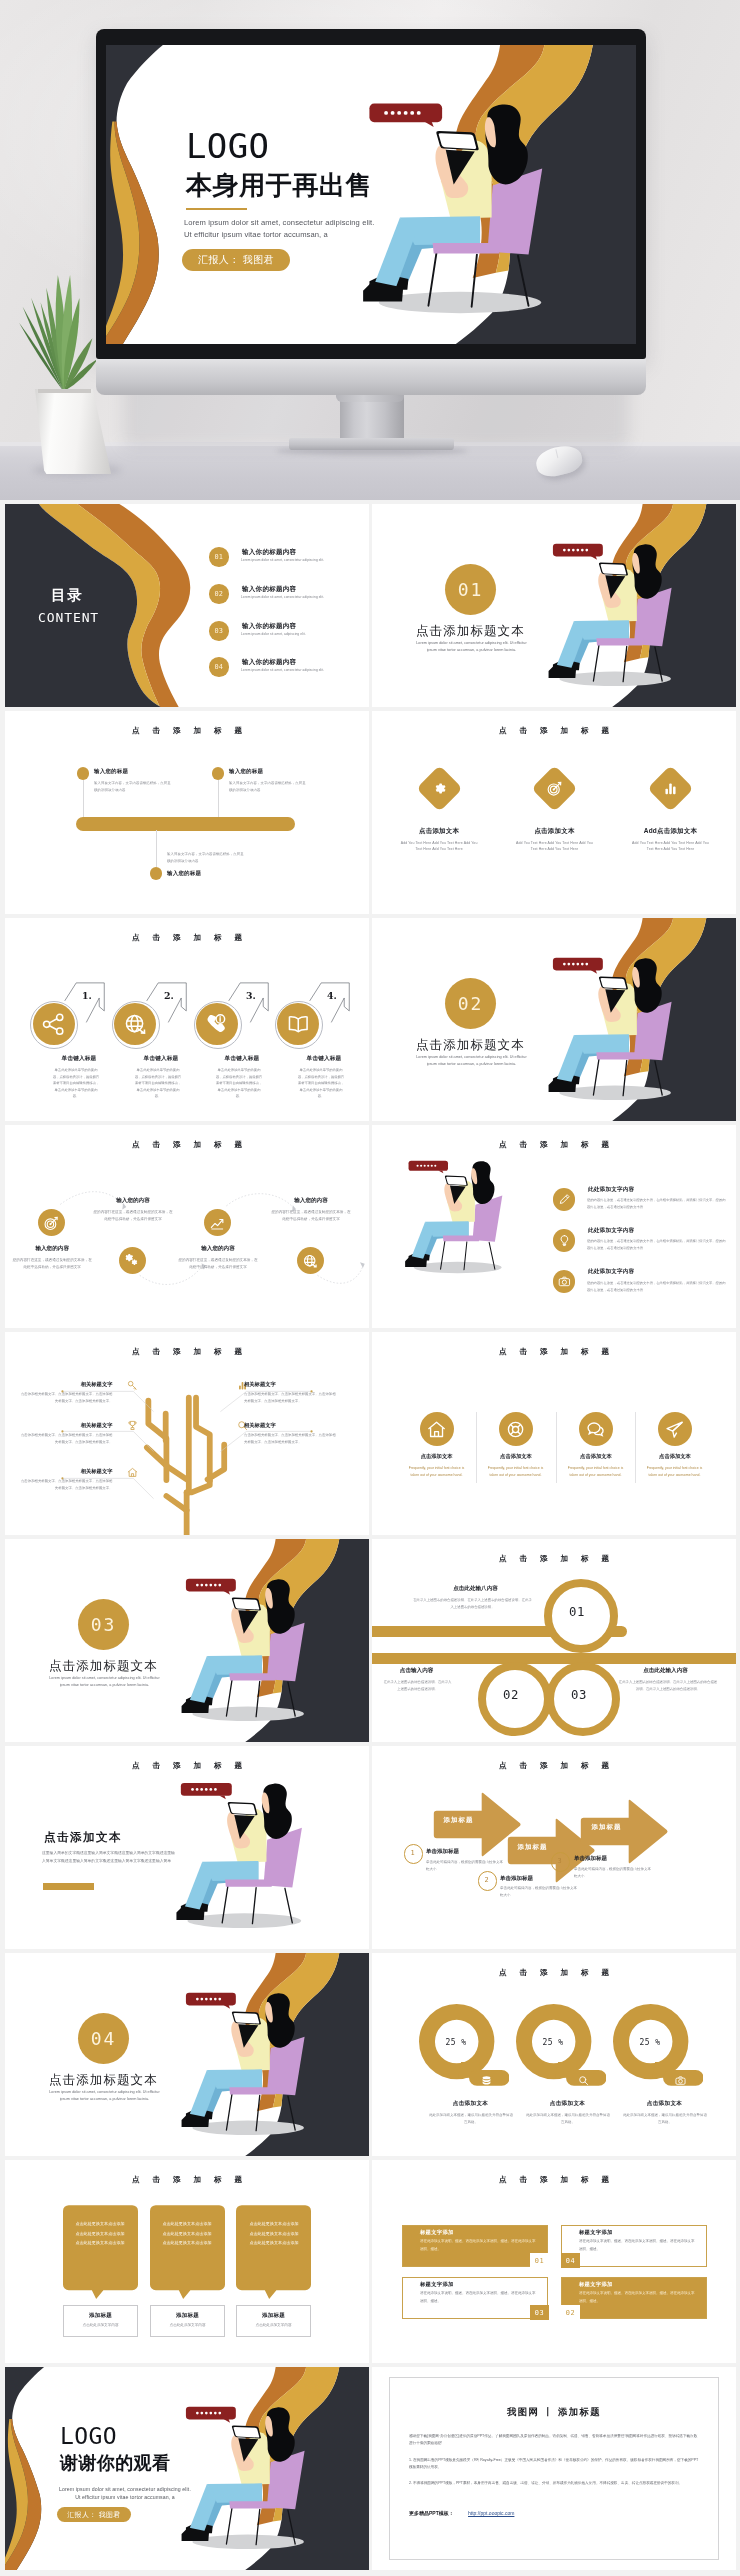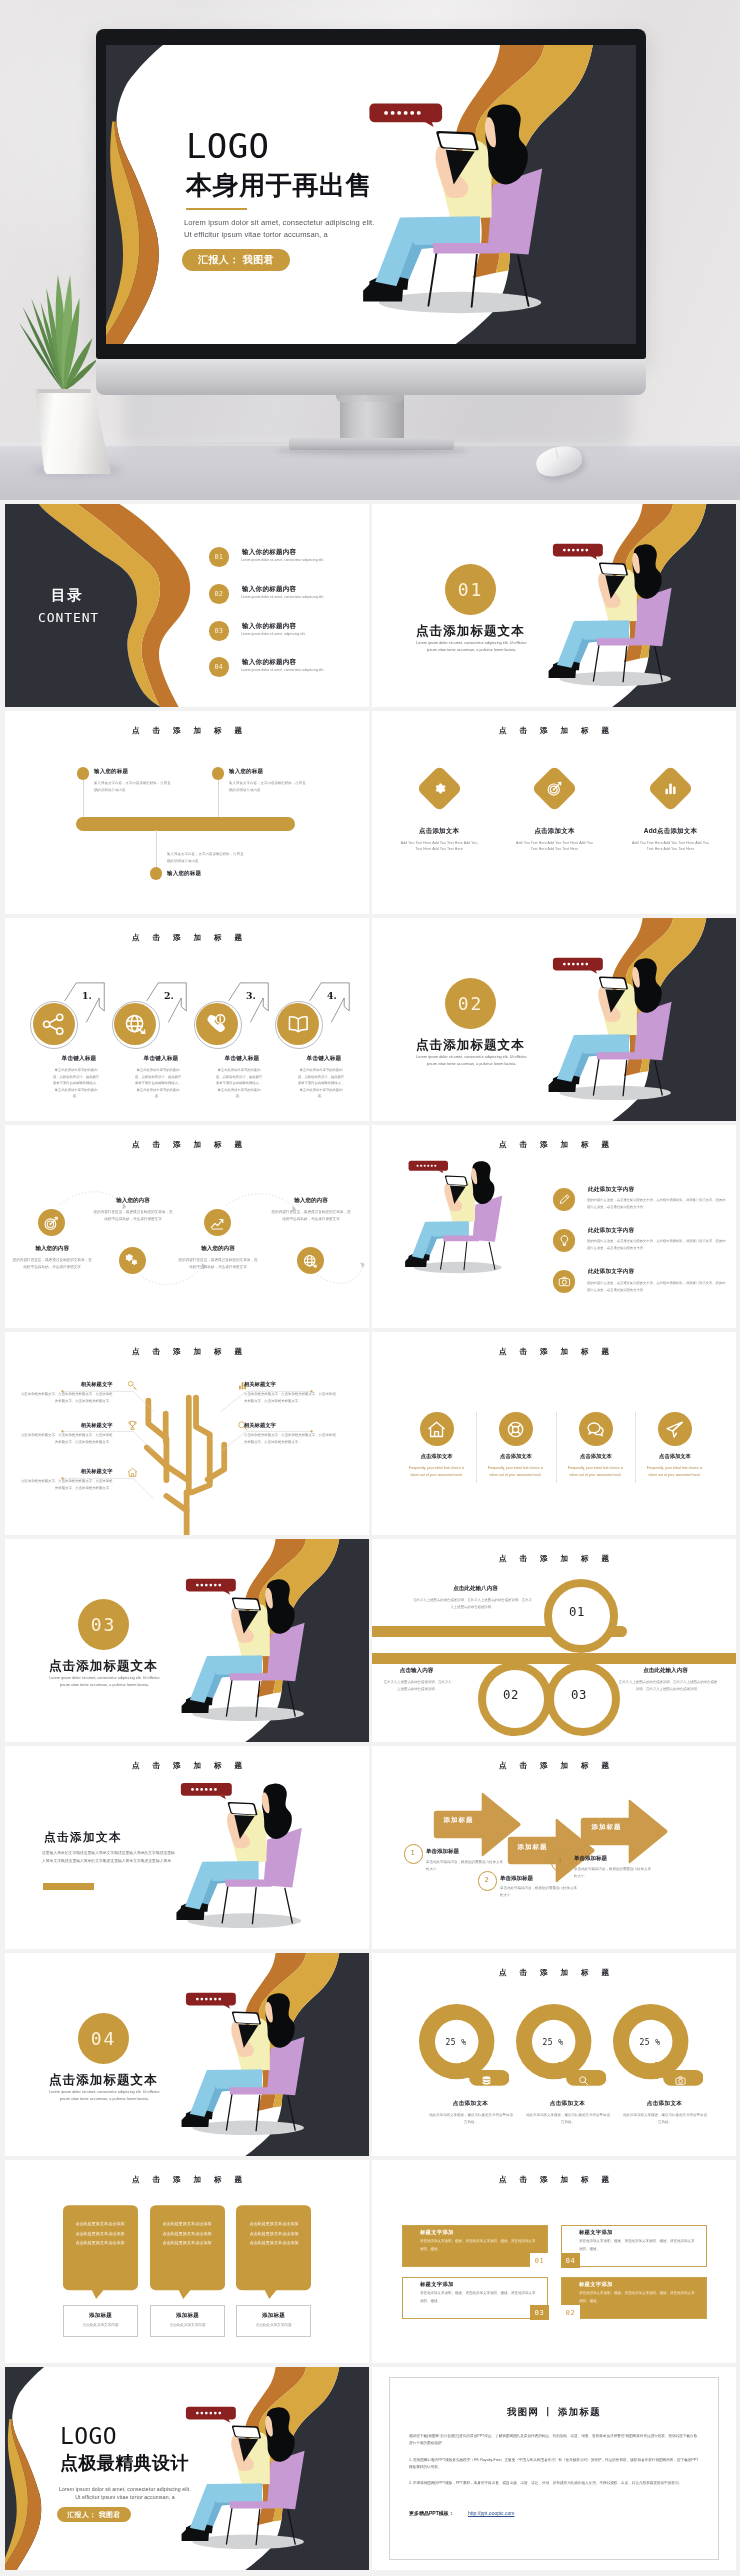--- a/index.html
+++ b/index.html
@@ -56,26 +56,26 @@
   .s-head{position:absolute;left:0;top:14.5px;width:100%;text-align:center;font-size:7.6px;
      letter-spacing:5.4px;color:#22242a;font-weight:700;text-indent:5.4px;}
 
   
   .cv-logo{position:absolute;font-family:"DejaVu Sans Mono","Liberation Mono",monospace;
      font-weight:400;color:#111318;letter-spacing:0.4px;}
   .cv-title{position:absolute;font-weight:700;color:#111318;letter-spacing:0.4px;}
   .cv-rule{position:absolute;height:1.4px;background:#c89a3e;}
   .cv-sub{position:absolute;color:#55575e;line-height:1.6;letter-spacing:0.1px;}
   .cv-pill{position:absolute;background:#c89a3e;border-radius:722px;color:#fff;
-     display:flex;align-items:center;justify-content:center;font-weight:700;letter-spacing:0.4px;}
+     display:flex;align-items:center;justify-content:center;font-weight:400;letter-spacing:0.4px;}
 
   .num-circle{position:absolute;border-radius:50%;background:#c89a3e;color:#fdf3dc;
      display:flex;align-items:center;justify-content:center;
      font-family:"DejaVu Sans Mono","Liberation Mono",monospace;font-weight:400;}
-  .sec-title{position:absolute;font-weight:700;color:#1c1d22;}
+  .sec-title{position:absolute;font-weight:400;color:#1c1d22;}
   .sec-desc{position:absolute;color:#6d6f76;line-height:1.65;}
 
   .toc-cn{position:absolute;color:#fff;font-weight:700;}
   .toc-en{position:absolute;color:#fff;font-family:"DejaVu Sans Mono","Liberation Mono",monospace;}
   .toc-num{position:absolute;width:19px;height:19px;border-radius:50%;background:#c89a3e;
      color:#fdf0d8;display:flex;align-items:center;justify-content:center;font-size:6.9px;
      font-family:"DejaVu Sans Mono","Liberation Mono",monospace;}
   .toc-t{position:absolute;font-size:6.5px;font-weight:700;color:#22242a;letter-spacing:0.3px;}
   .toc-d{position:absolute;font-size:3.3px;color:#7d7f86;letter-spacing:0.1px;}
 
@@ -1075,21 +1075,21 @@
                 <circle cx="265.8" cy="63.8" r="1.85"></circle>
                 <circle cx="272.0" cy="63.8" r="1.85"></circle>
                 <circle cx="278.2" cy="63.8" r="1.85"></circle>
                 <circle cx="284.4" cy="63.8" r="1.85"></circle>
                 <circle cx="290.6" cy="63.8" r="1.85"></circle>
                 <circle cx="296.8" cy="63.8" r="1.85"></circle>
               </g>
             </g>
           </svg>
           <div class="cv-logo" style="left:55px;top:57px;font-size:23px;line-height:24.6px;">LOGO</div>
-          <div class="cv-title" style="left:55px;top:87px;font-size:18px;line-height:19.5px;letter-spacing:0.4px;">点极最精典设计</div>
+          <div class="cv-title" style="left:55px;top:87px;font-size:18px;line-height:19.5px;letter-spacing:0.4px;">谢谢你的观看</div>
           <div class="cv-sub" style="left:53px;top:118px;width:134px;font-size:5.2px;line-height:8px;text-align:center;">Lorem ipsum dolor sit amet, consectetur adipiscing elit. Ut efficitur ipsum vitae tortor accumsan, a</div>
           <div class="cv-pill" style="left:52px;top:140px;width:74px;height:15px;font-size:6.9px;">汇报人： 我图君</div>
         </div>
         <div class="slide r">
           <div style="position:absolute;left:16.6px;top:10px;width:330px;height:183px;border:0.7px solid #d4d4d6;box-sizing:border-box;"></div>
           <div style="position:absolute;left:0;top:39px;width:364px;text-align:center;font-size:9.4px;font-weight:700;color:#1d1e23;letter-spacing:1.4px;">我图网 丨 添加标题</div>
           <div style="position:absolute;left:37px;top:66px;width:290px;font-size:3.6px;color:#5a5c63;line-height:2.0;">感谢您下载{我图网·办公创意区}提供的原创PPT作品。了解我图网团队及原创作者的制品。请勿复制、转播、销售、否则将承担法律责任!我图网将对作品进行维权、投诉转播下载次数进行十倍的索赔愿您!</div>
           <div style="position:absolute;left:37px;top:90px;width:290px;font-size:3.6px;color:#5a5c63;line-height:2.0;">1. 在我图网出售的PPT模板是免版税类（RF, Royalty-Free）正版受《中国人民共和国著作法》和《世界版权公约》的保护。作品的所有权。版权都著作权归我图网所有，您下载的PPT模板素材的使用权。</div>
           <div style="position:absolute;left:37px;top:113px;width:290px;font-size:3.6px;color:#5a5c63;line-height:2.0;">2. 不得将我图网的PPT模板，PPT素材，本身用于再出售、或自出版、出借、转让、分销、发布或作为礼物供他人使用。不得转授权、出卖、转让点独权或在协议中的权利。</div>
           <div style="position:absolute;left:37px;top:143px;font-size:5px;font-weight:700;color:#1d1e23;">更多精品PPT模板：</div>

